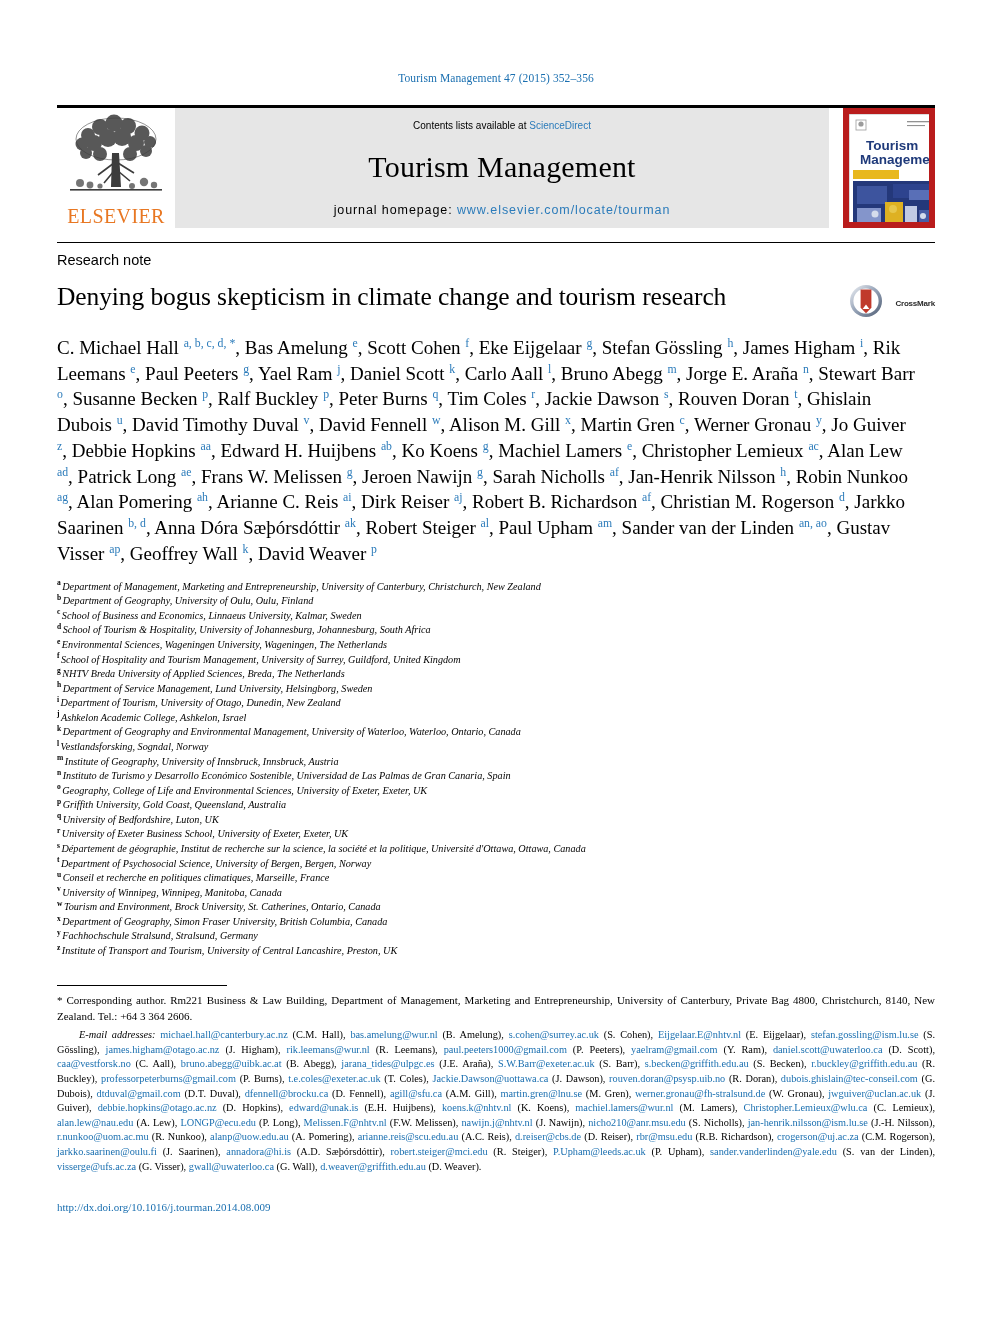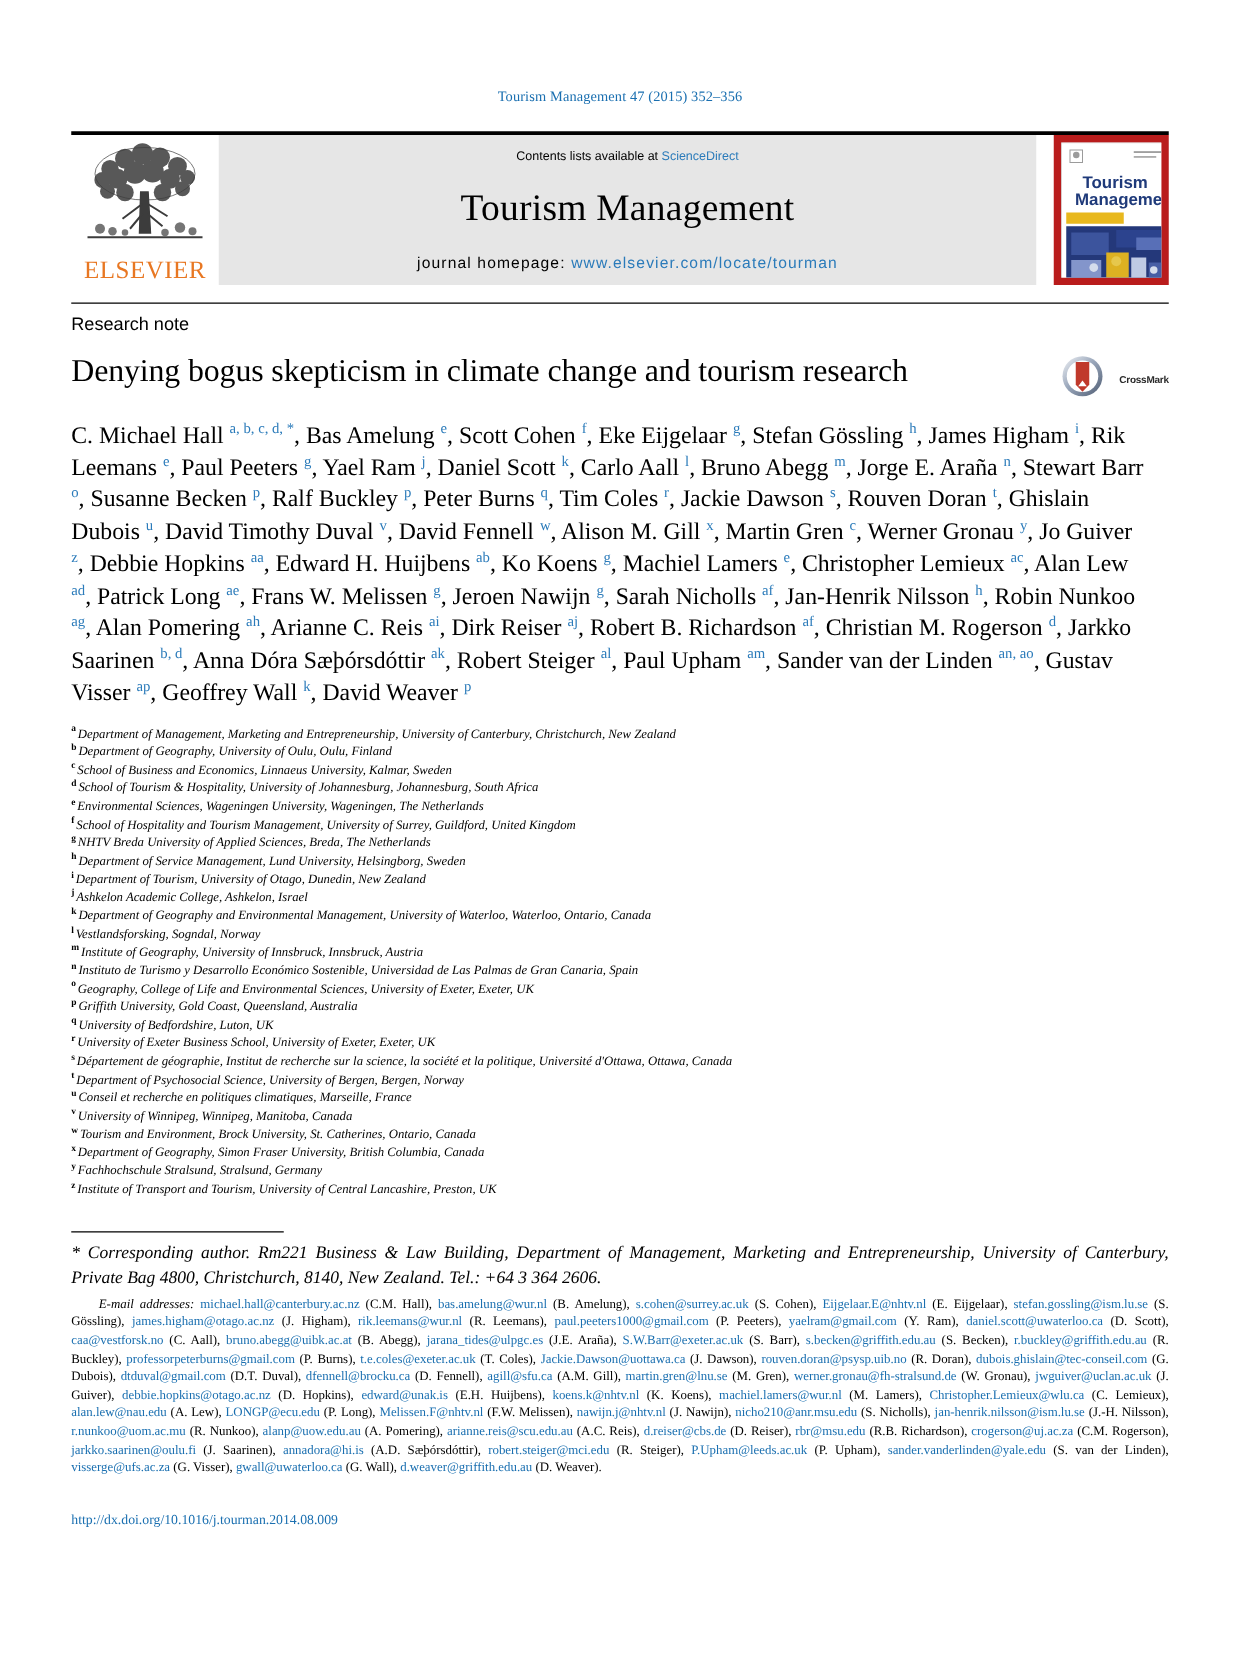--- a/index.html
+++ b/index.html
@@ -178,24 +178,23 @@
     right: 57px;
     top: 985px;
   }
   .fn-rule {
     width: 170px;
     border-top: 1px solid #000;
     margin-bottom: 7px;
   }
   .fn-corresponding {
     font-family: "Liberation Serif", serif;
-    font-size: 14px;
+    font-size: 11px;
     line-height: 1.42;
     text-align: justify;
-    font-style: italic;
   }
   .fn-emails {
     font-family: "Liberation Serif", serif;
     font-size: 10.3px;
     line-height: 1.42;
     text-align: justify;
     margin-top: 4px;
     text-indent: 22px;
   }
   .fn-emails i { }

